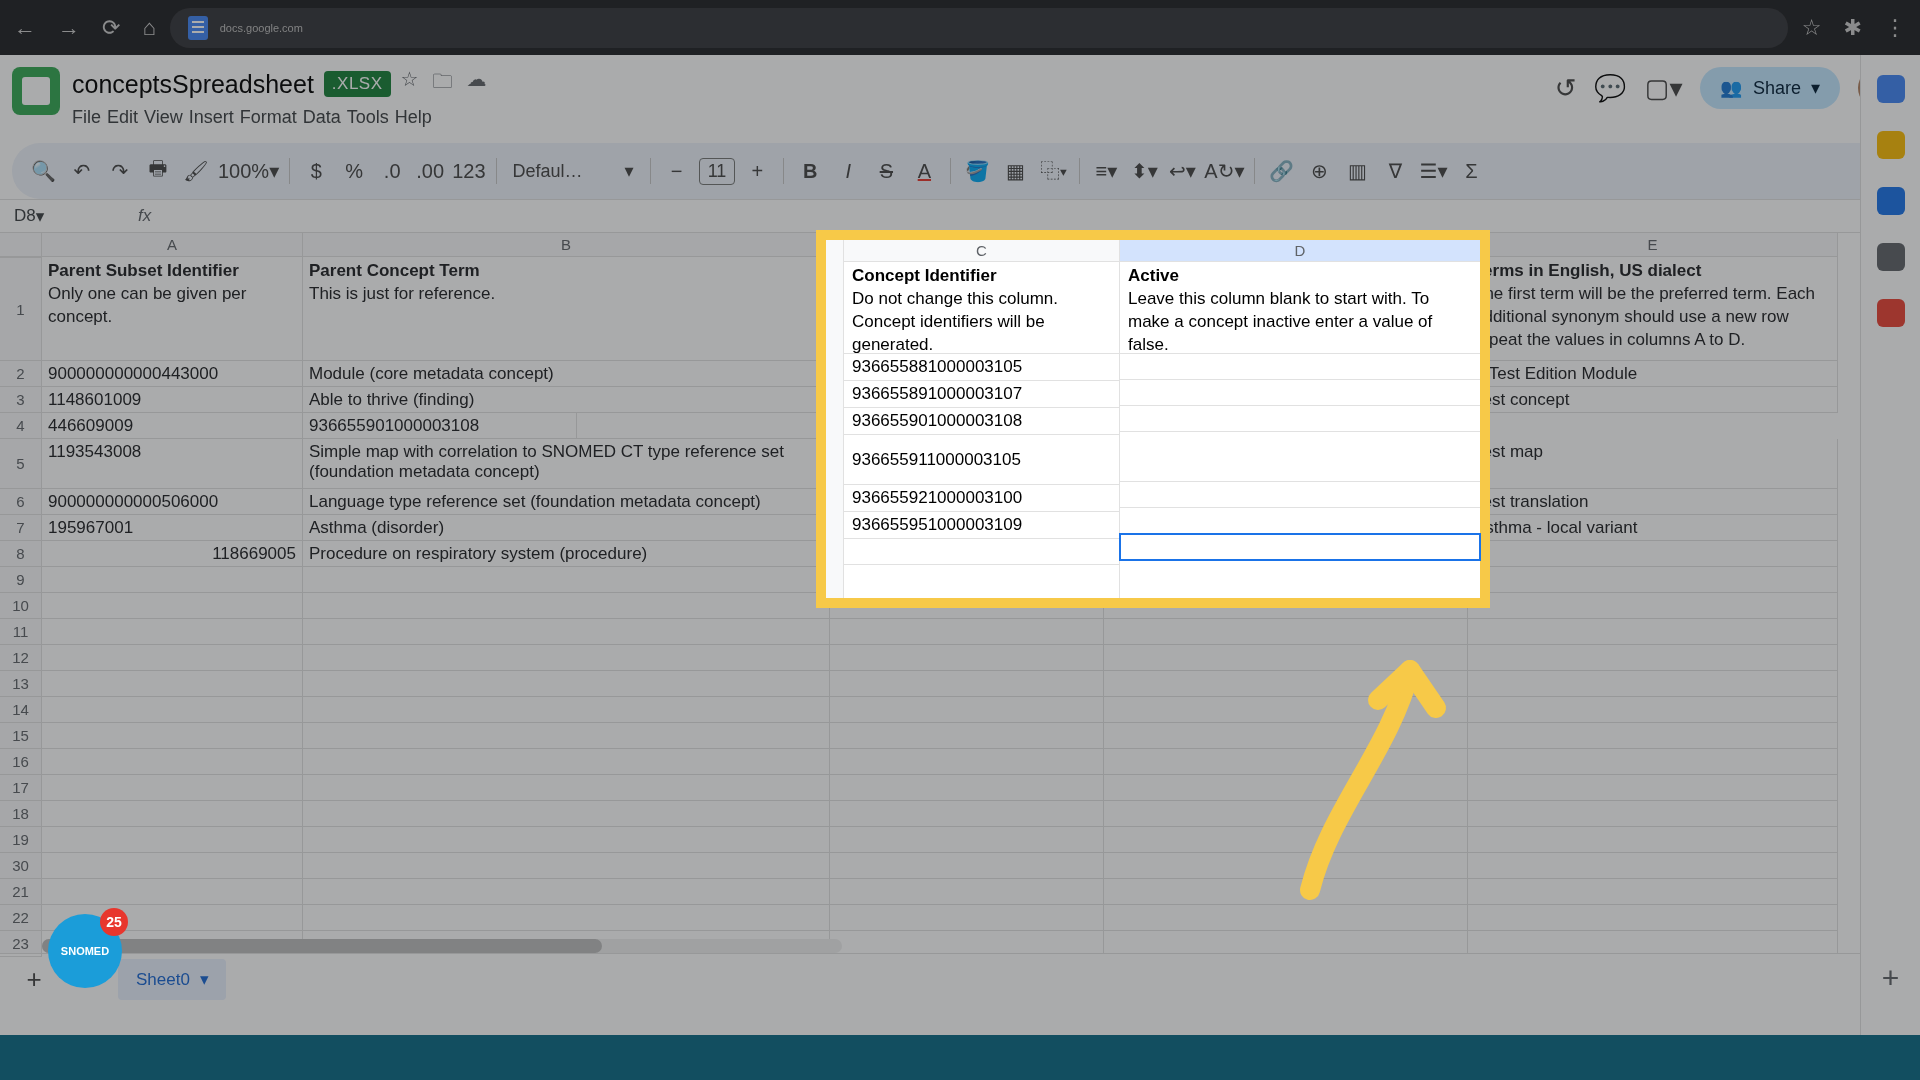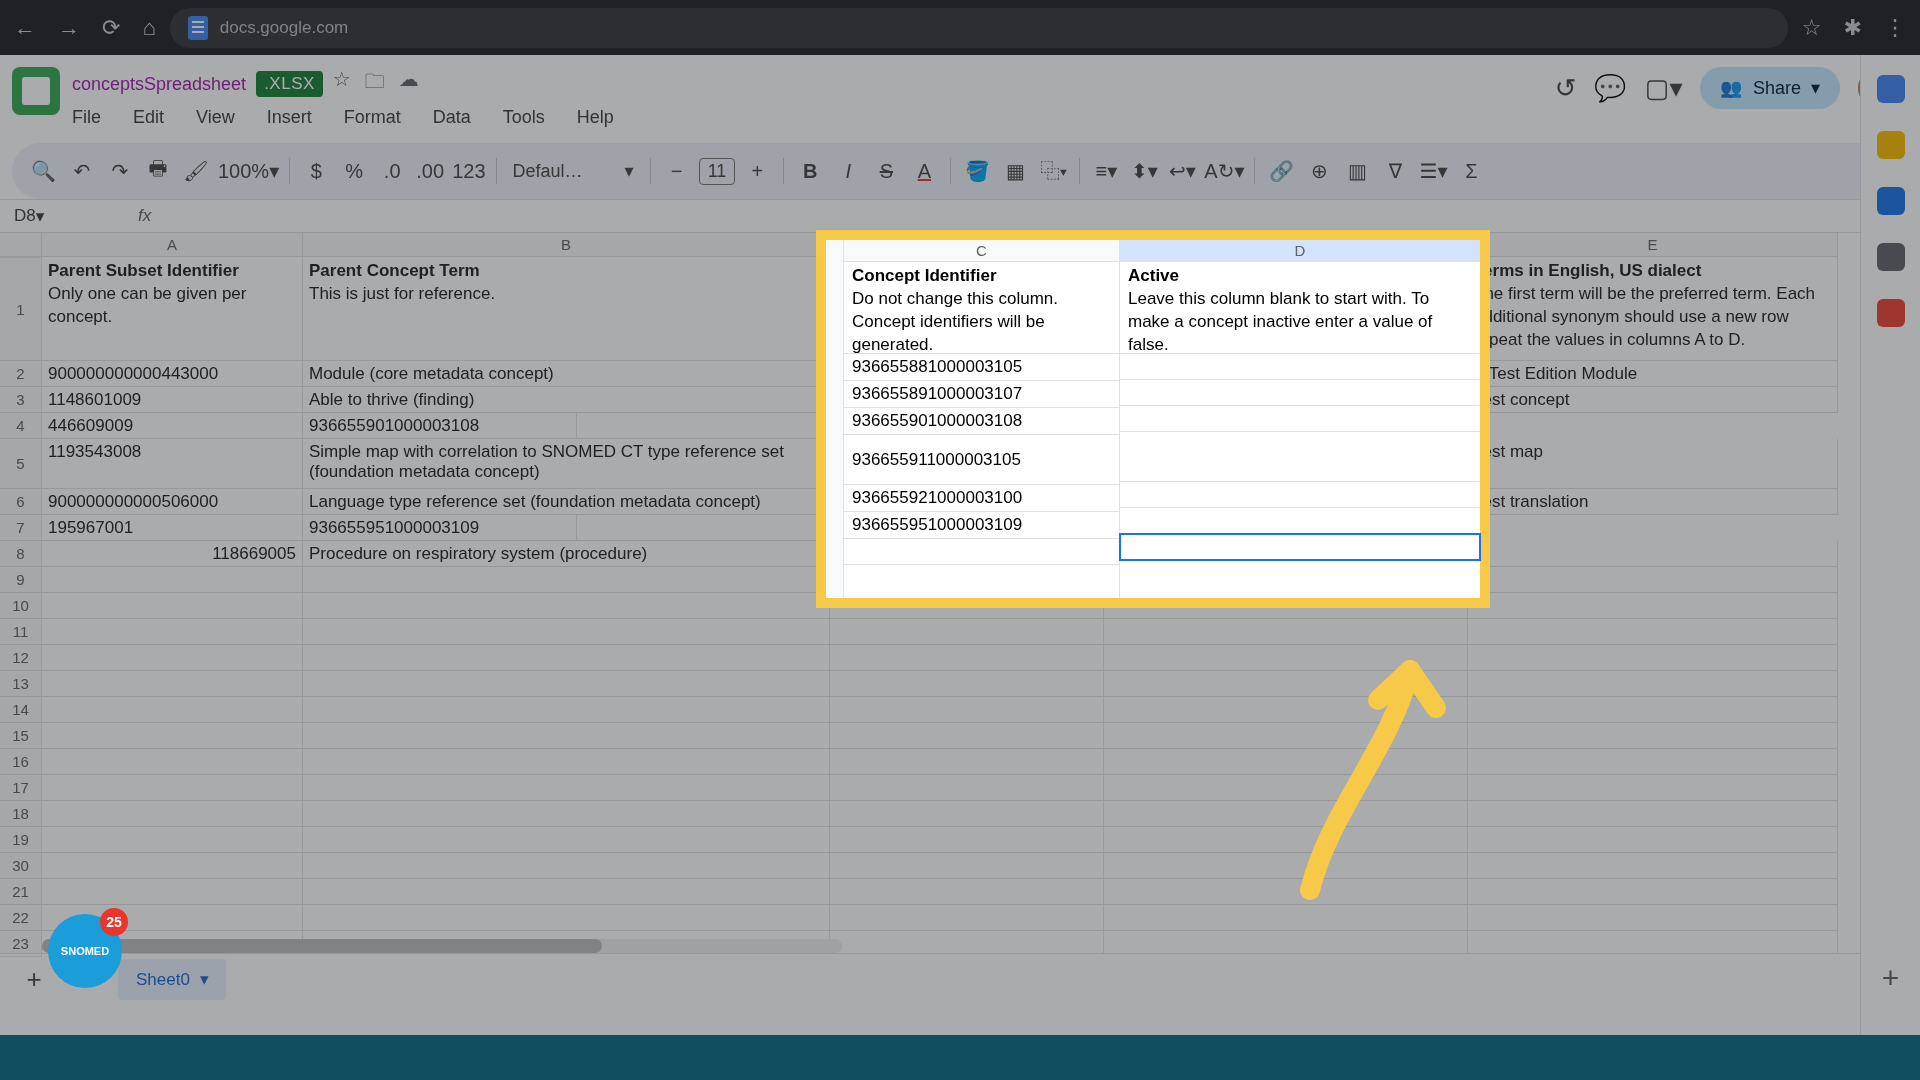--- a/index.html
+++ b/index.html
@@ -1,36 +1,36 @@
 <!DOCTYPE html>
 <html><head>
 <meta charset="utf-8">
 <style>
 *{box-sizing:border-box;margin:0;padding:0}
 html,body{width:1920px;height:1080px;overflow:hidden;font-family:Arial,Helvetica,sans-serif;font-size:16px;background:#0b6a85}
 
 .chrome{height:55px;background:#202124;display:flex;align-items:center;padding:0 14px;gap:14px;color:#ccc}
 .chrome .nav-icons{display:flex;gap:22px;font-size:22px}
-.chrome .addr{flex:1;height:40px;background:#35363a;border-radius:22px;display:flex;align-items:center;padding:0 18px;gap:12px;color:#bdbdbd;font-size:17px}
+.chrome .addr{flex:1;height:40px;background:#35363a;border-radius:22px;display:flex;align-items:center;padding:0 18px;gap:12px;color:#bdbdbd;font-size:11px}
 .chrome .right{display:flex;gap:22px;font-size:22px}
 .doc-chip{width:20px;height:24px;background:#4285f4;border-radius:3px;display:inline-block;position:relative}
 .doc-chip::before{content:"";position:absolute;left:4px;top:5px;right:4px;height:2px;background:#fff}
 .doc-chip::after{content:"";position:absolute;left:4px;top:10px;right:4px;height:2px;background:#fff;box-shadow:0 5px 0 #fff}
 .dark-overlay{position:absolute;inset:0;background:rgba(32,33,36,.38);pointer-events:none;z-index:20}
 
 .app{position:absolute;top:55px;left:0;width:1920px;height:980px;background:#fff;font-size:17px;color:#202124}
 .header{display:flex;align-items:flex-start;padding:12px 14px 0 12px;height:82px}
 .logo{width:48px;height:48px;background:#34a853;border-radius:8px;margin-right:12px;display:flex;align-items:center;justify-content:center}
 .logo::before{content:"";width:28px;height:28px;background:#fff;border-radius:3px}
 .titlebox{flex:1}
 .titlebox .row1{display:flex;align-items:center;gap:10px}
-.doc-title{font-size:18px;color:#a21caf}
+.doc-title{font-size:25px;color:#000000}
 .xlsx{background:#188038;color:#fff;font-size:17px;font-weight:400;padding:3px 8px;border-radius:4px;letter-spacing:.5px}
 .title-icons{display:flex;gap:14px;font-size:20px;color:#5f6368}
-.menu{display:flex;gap:32px;font-size:18px;color:#3c4043;margin-top:6px}
+.menu{display:flex;gap:6px;font-size:18px;color:#3c4043;margin-top:6px}
 .right-btns{display:flex;align-items:center;gap:18px;padding-right:6px}
 .icon-btn{font-size:26px;color:#444}
 .share{display:flex;align-items:center;gap:10px;background:#c2e7ff;color:#001d35;padding:10px 20px;border-radius:26px;font-size:18px;font-weight:500}
 .avatar{width:42px;height:42px;border-radius:50%;background:#b08060}
 
 .toolbar{height:56px;margin:6px 12px 0 12px;background:#edf2fa;border-radius:28px;display:flex;align-items:center;padding:0 16px;gap:6px;color:#444;font-size:18px}
 .tbbtn{min-width:32px;height:36px;display:flex;align-items:center;justify-content:center;border-radius:4px;font-size:20px}
 .fsbox{border:1px solid #747775;border-radius:4px;padding:2px 8px;font-size:18px}
 .fontsel{display:flex;align-items:center;gap:42px;padding:0 6px}
 .sep{width:1px;height:26px;background:#c7c7c7;margin:0 4px}
@@ -279,20 +279,21 @@
           </div>
           <div class="datarow">
             <div class="cell cA">900000000000506000</div>
             <div class="cell cB">Language type reference set (foundation metadata concept)</div>
             <div class="cell cC">936655921000003100</div>
             <div class="cell cD"></div>
             <div class="cell cE">Test translation</div>
           </div>
           <div class="datarow">
             <div class="cell cA">195967001</div>
+            <div class="cell cB">Asthma (disorder)</div>
             <div class="cell cC">936655951000003109</div>
             <div class="cell cD"></div>
             <div class="cell cE">Asthma - local variant</div>
           </div>
           <div class="datarow">
             <div class="cell cA ralign">118669005</div>
             <div class="cell cB">Procedure on respiratory system (procedure)</div>
             <div class="cell cC"></div>
             <div class="cell cD sel"></div>
             <div class="cell cE"></div>

